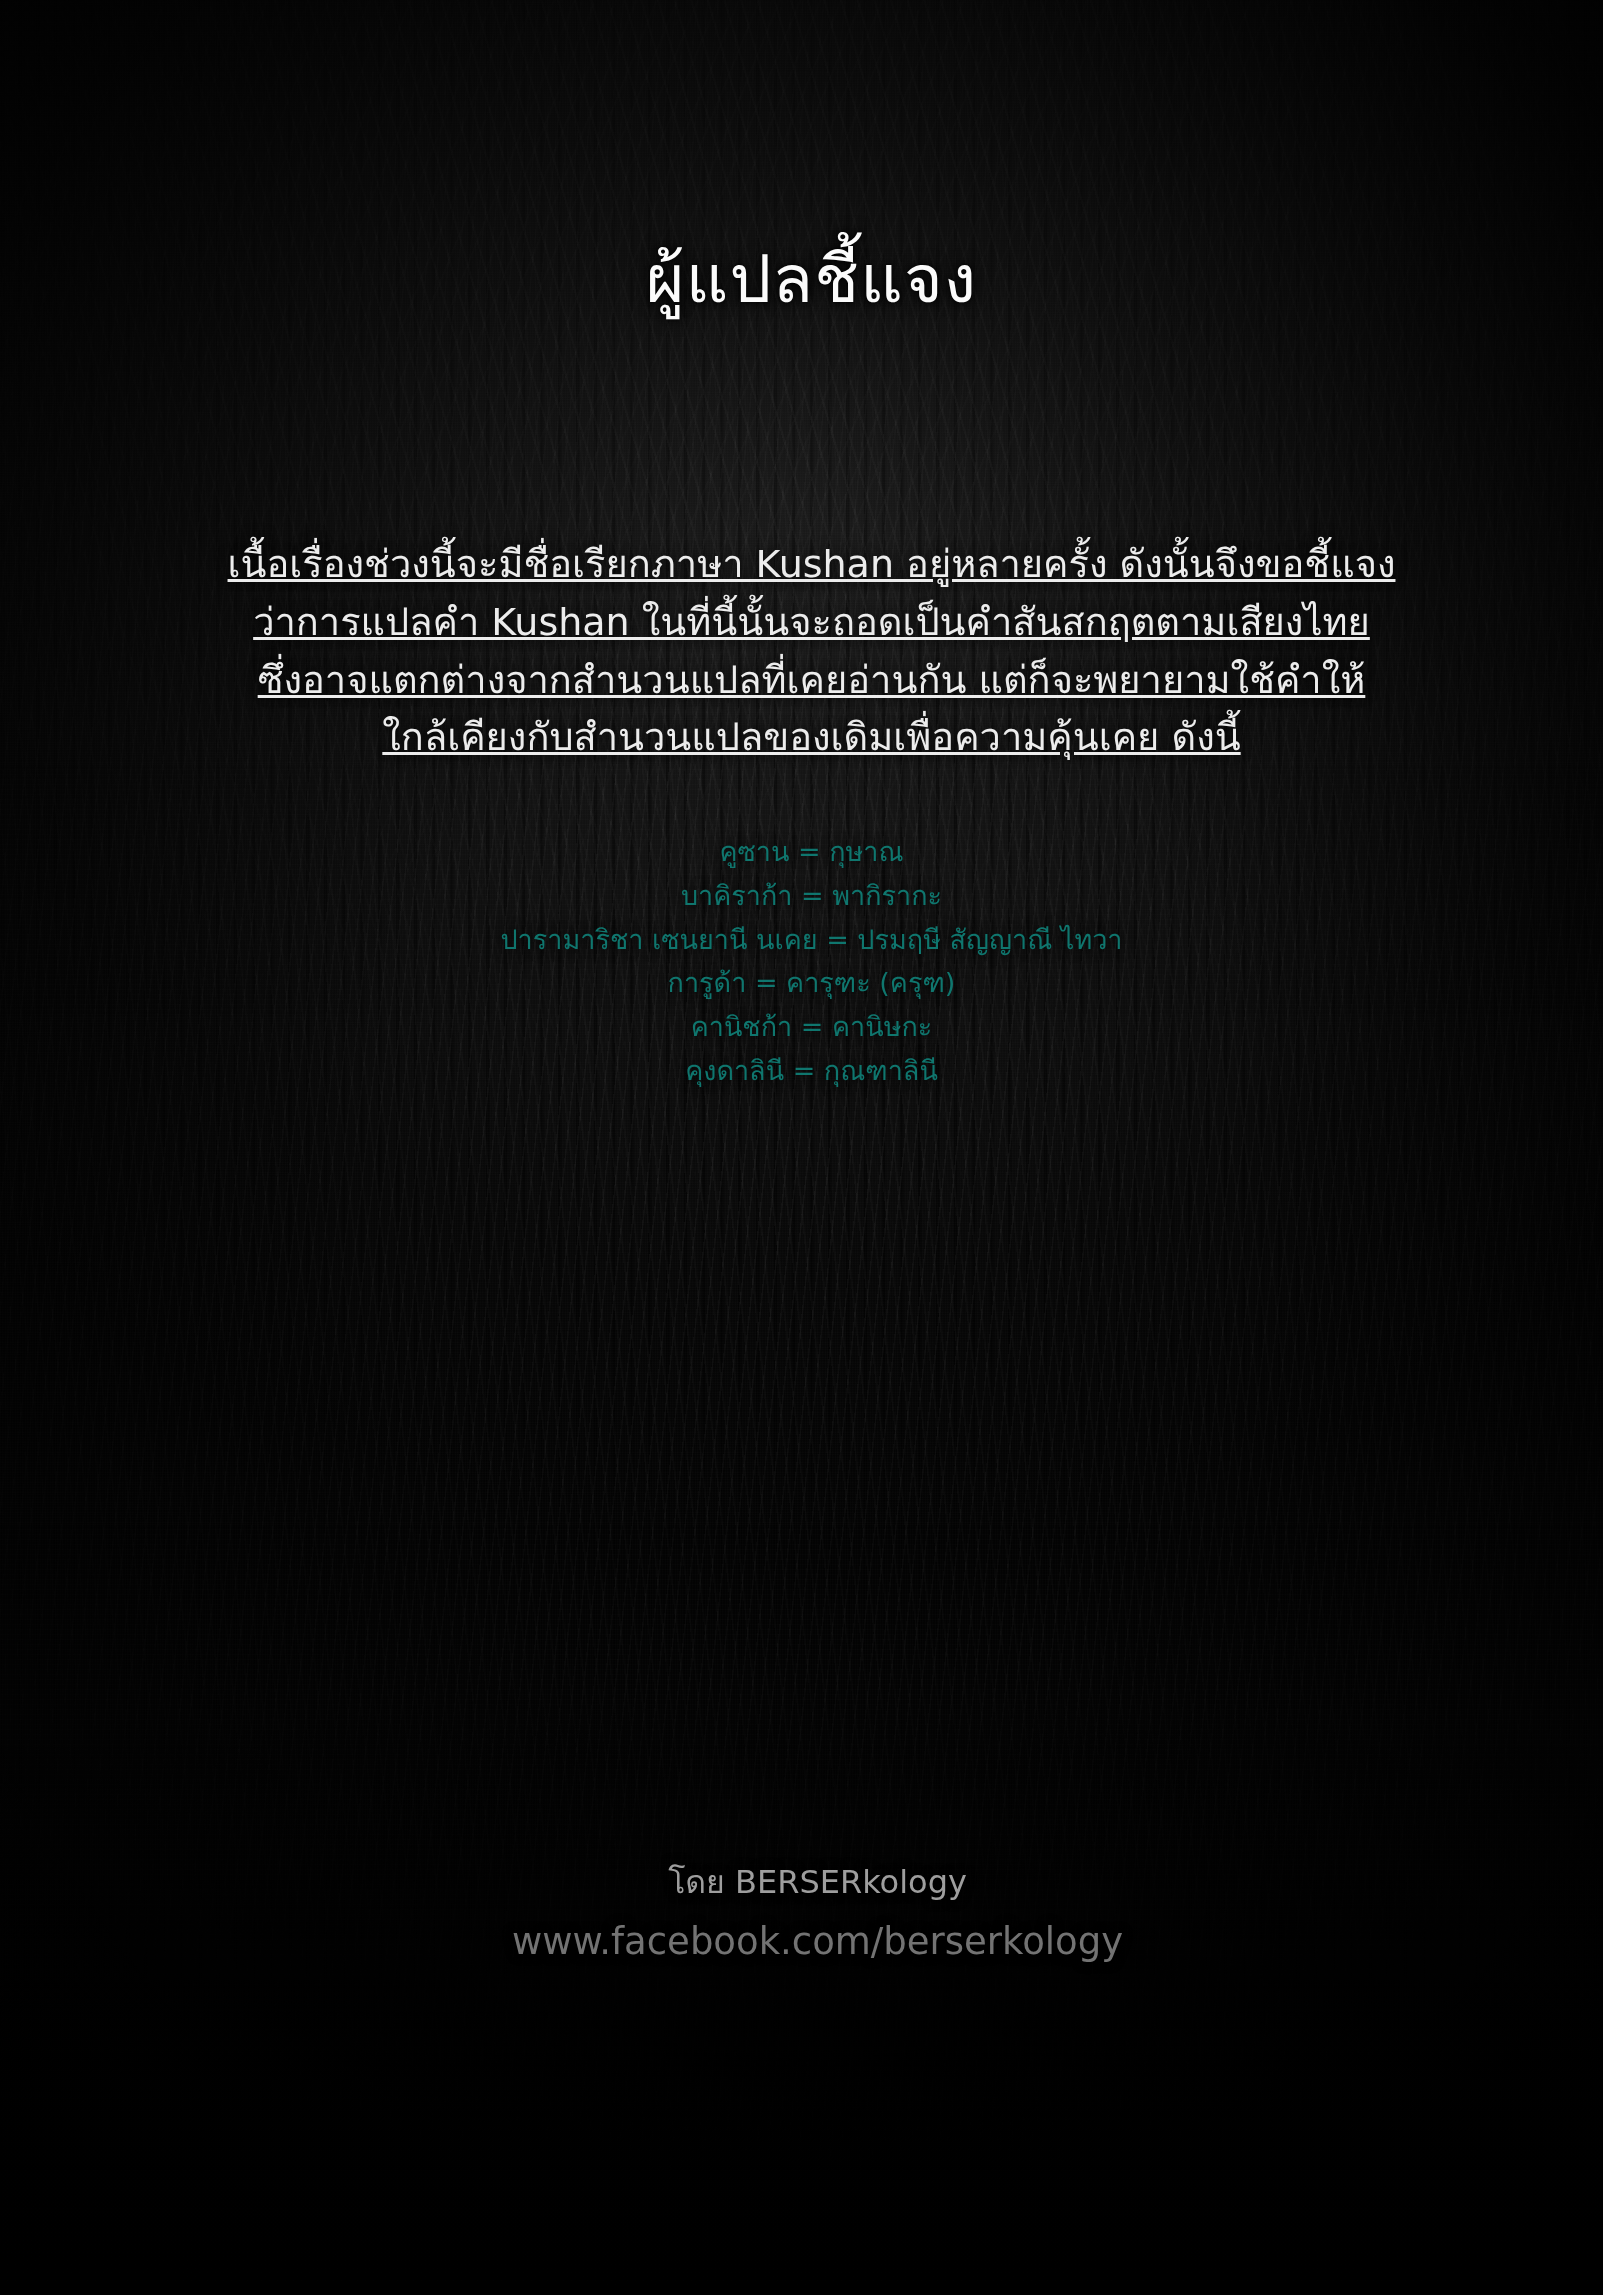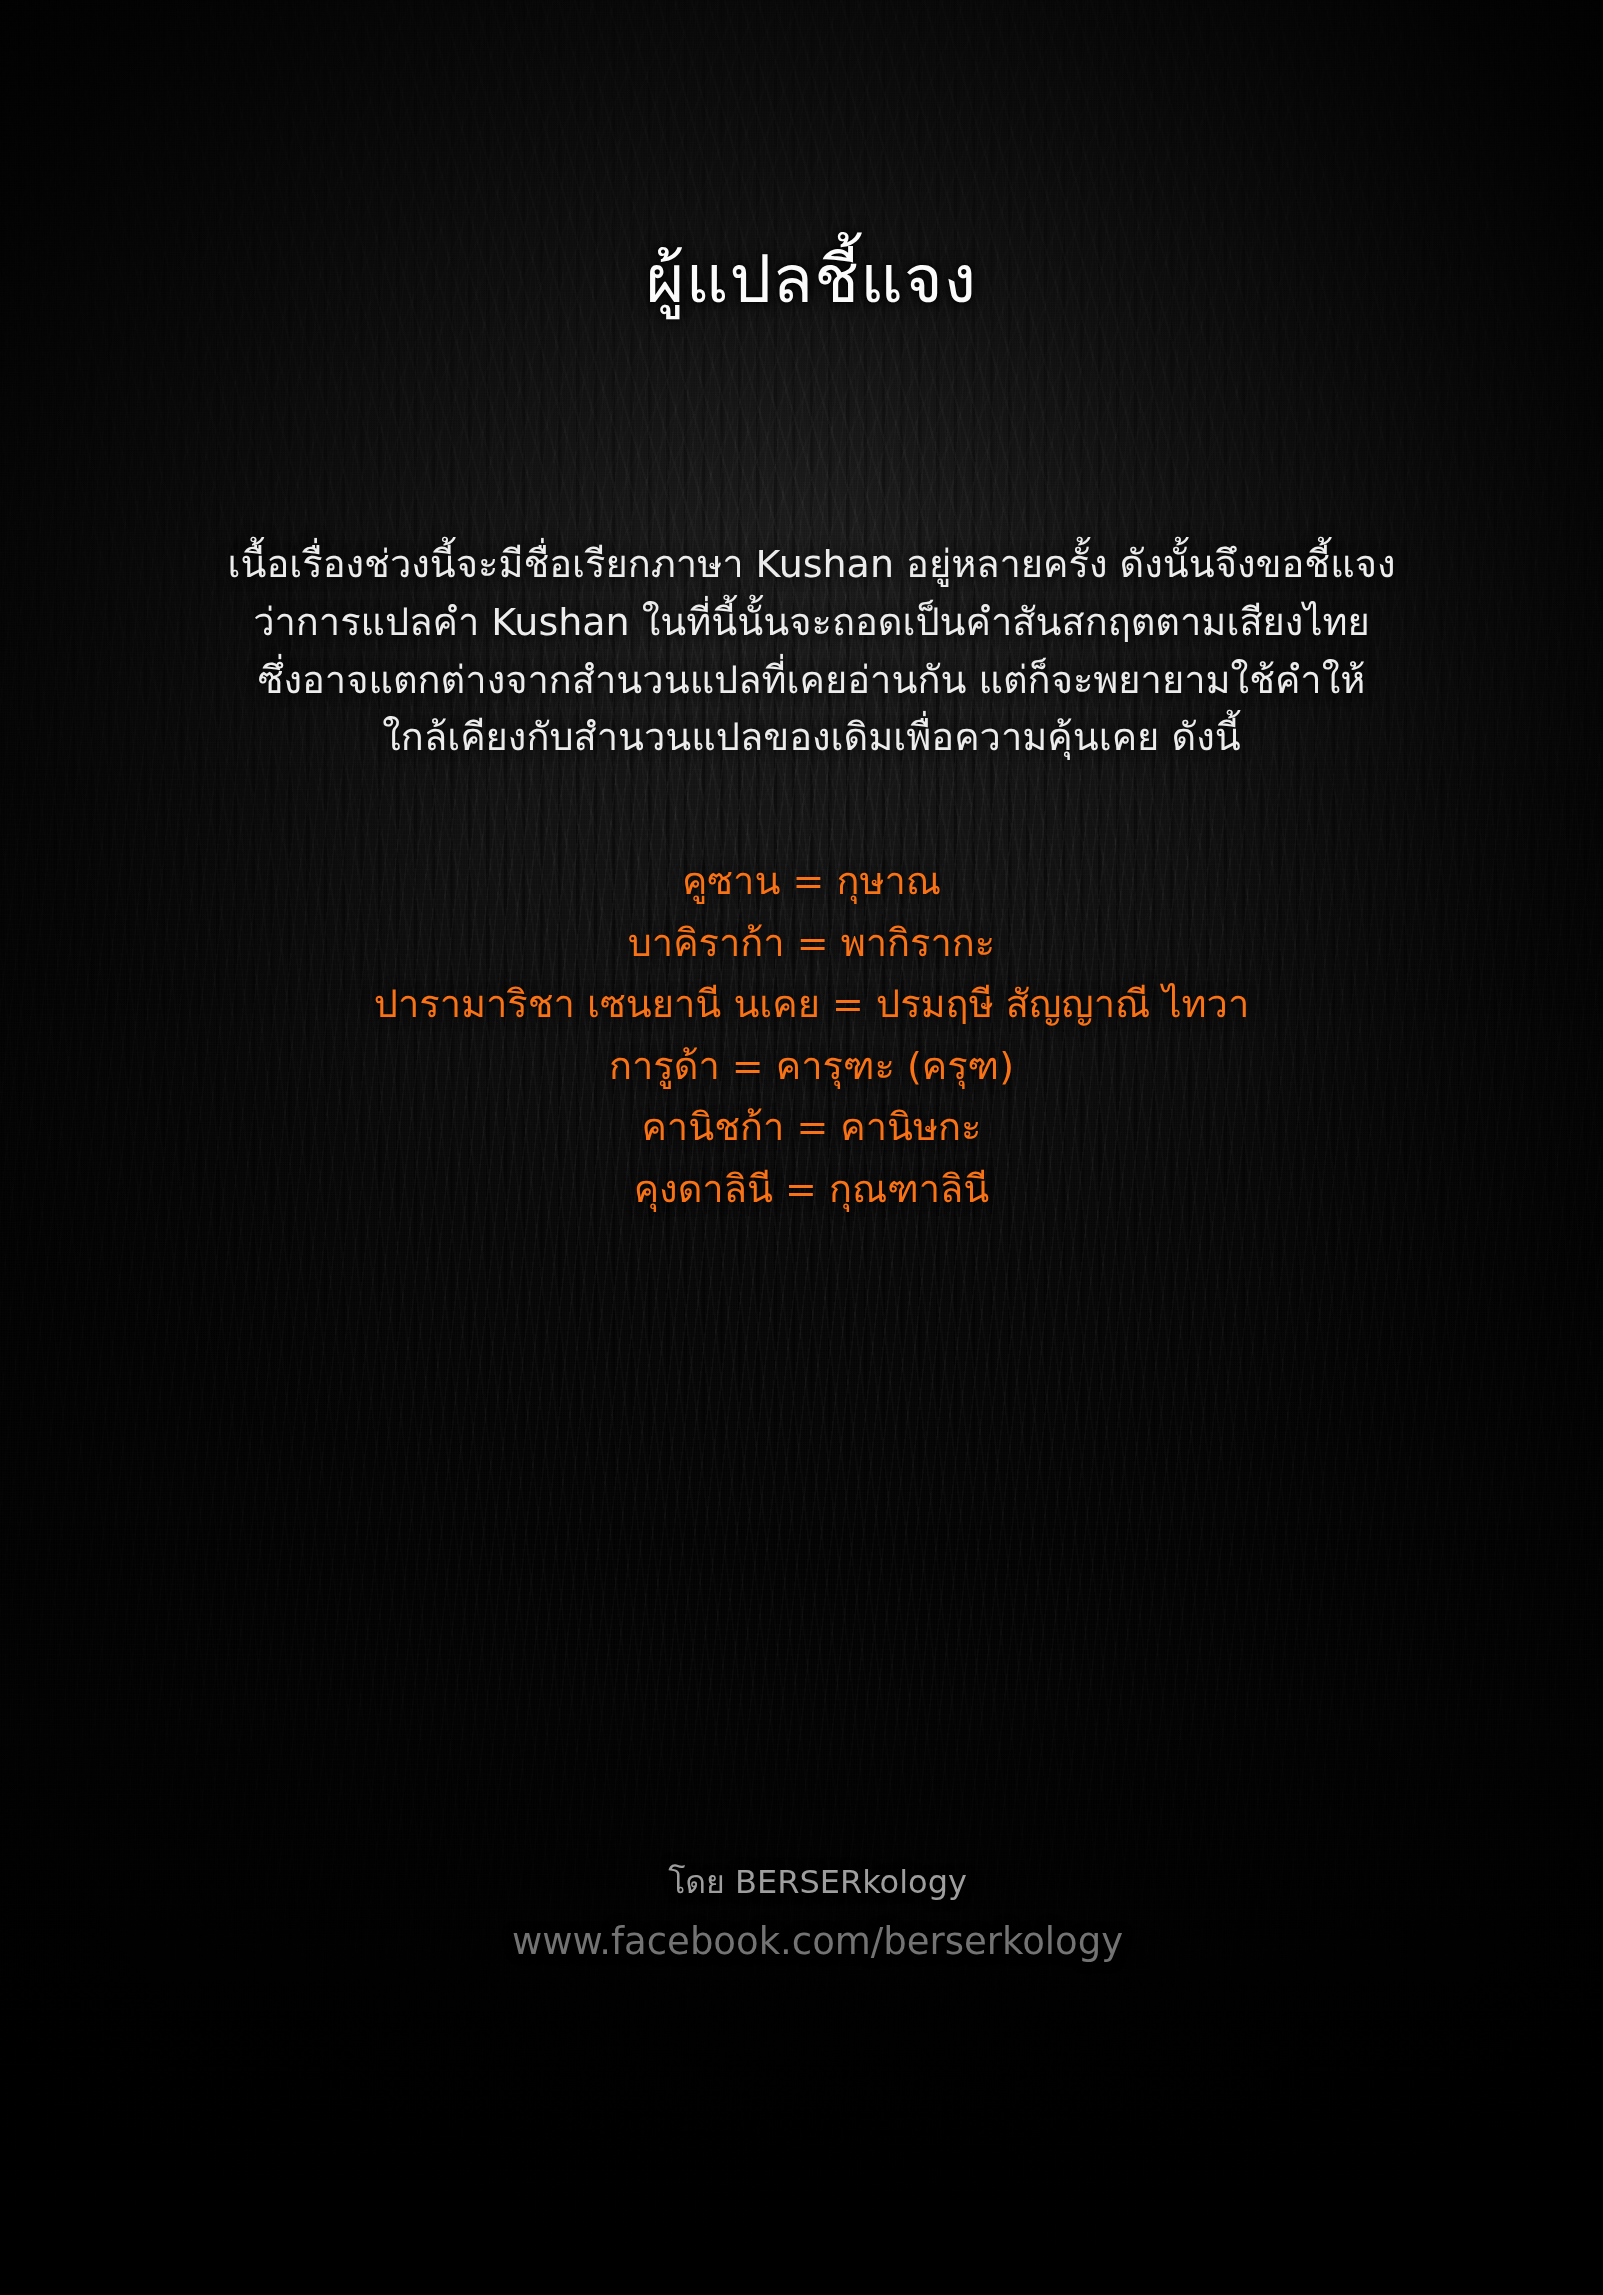--- a/index.html
+++ b/index.html
@@ -92,27 +92,27 @@
   }
 
   .intro {
     margin-top: 175px;
     width: 1342px;
     font-size: 38px;
     line-height: 1.52;
     color: #ececec;
     text-shadow: 0 0 13.5px rgba(0,0,0,0.95);
   }
-  .intro .line { display: block; }
+  .intro .line { display: block; text-decoration: underline; }
 
   .glossary {
-    margin-top: 84px;
-    font-size: 38px;
+    margin-top: 63px;
+    font-size: 27px;
     line-height: 1.62;
-    color: #f97316;
+    color: #0f766e;
     text-shadow: 0 0 13.5px rgba(0,0,0,0.95);
   }
   .glossary .entry { display: block; }
 
   .closing {
     margin-top: 53px;
     font-size: 38px;
     line-height: 1.5;
     color: #ececec;
     text-shadow: 0 0 13.5px rgba(0,0,0,0.95);

